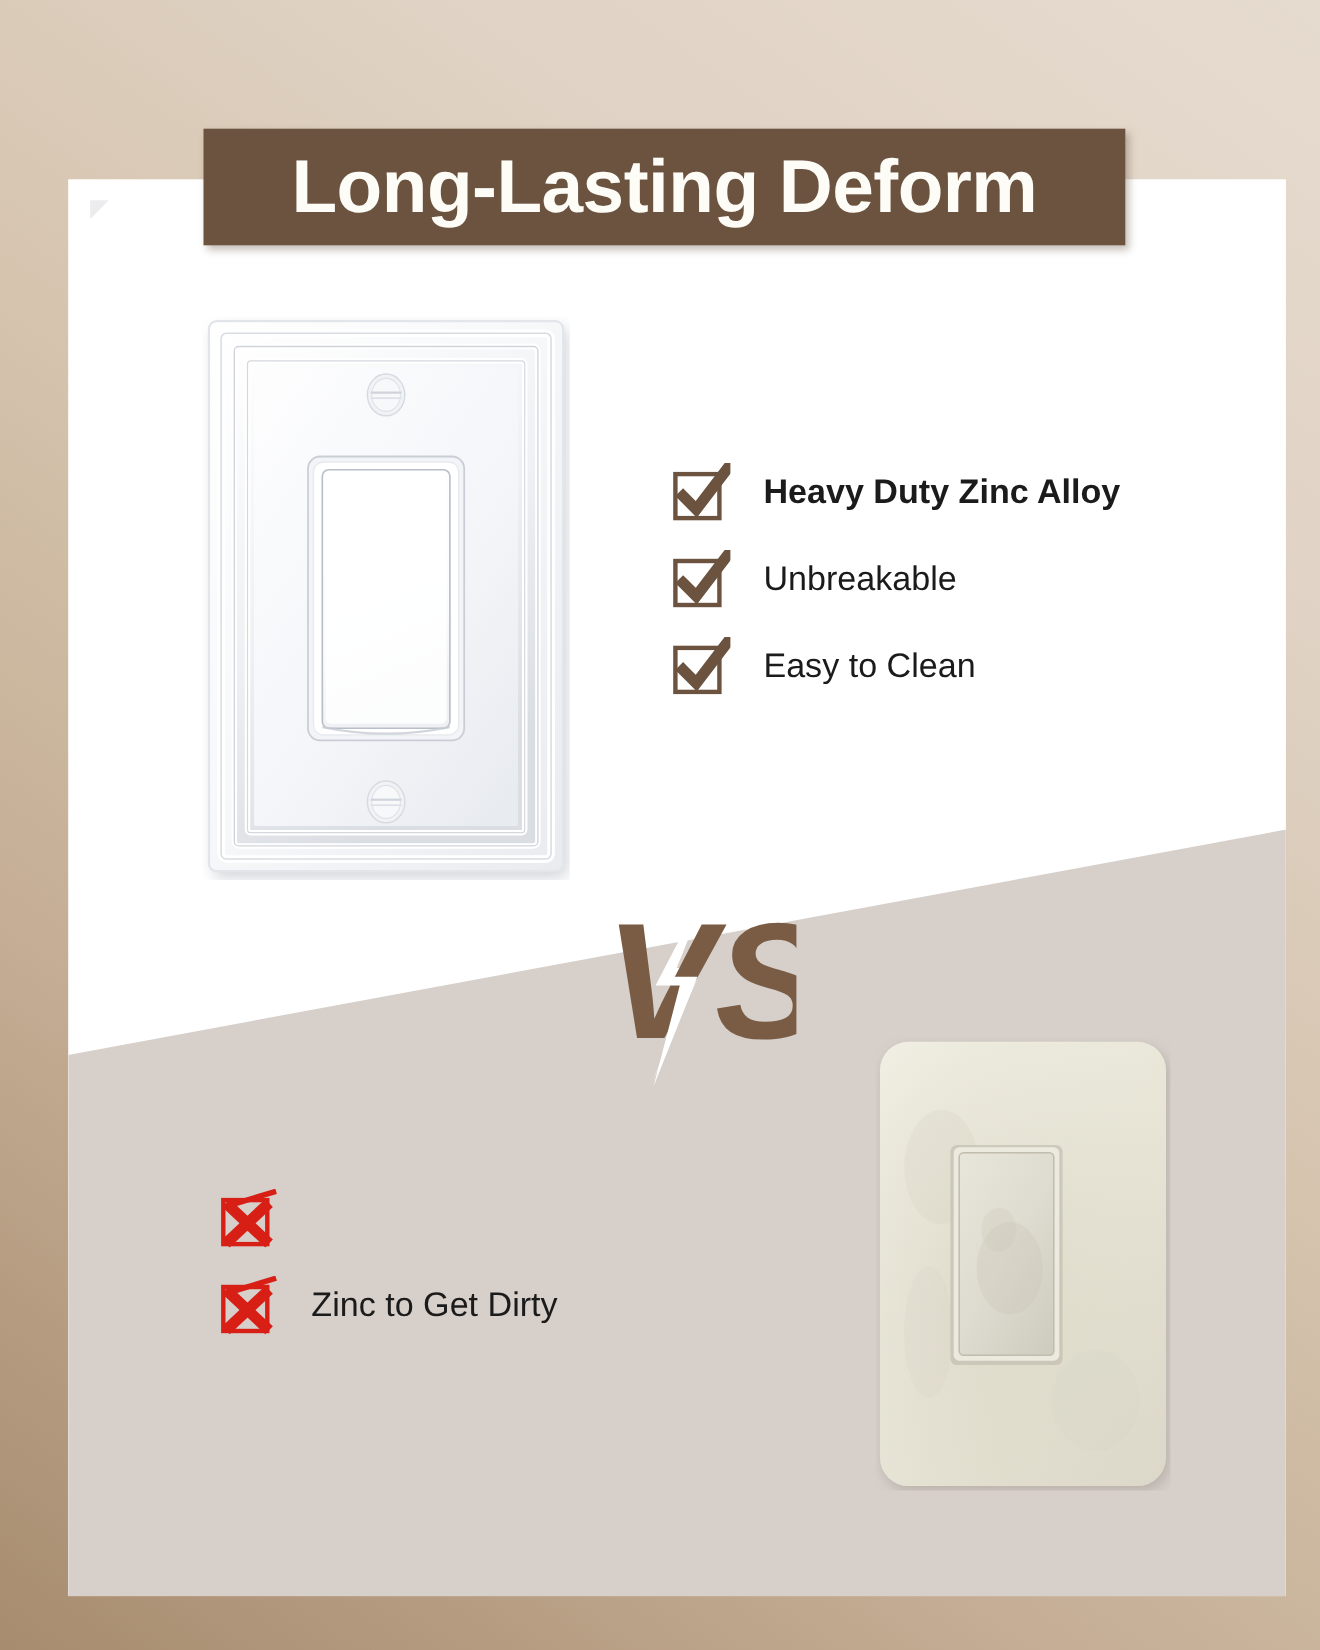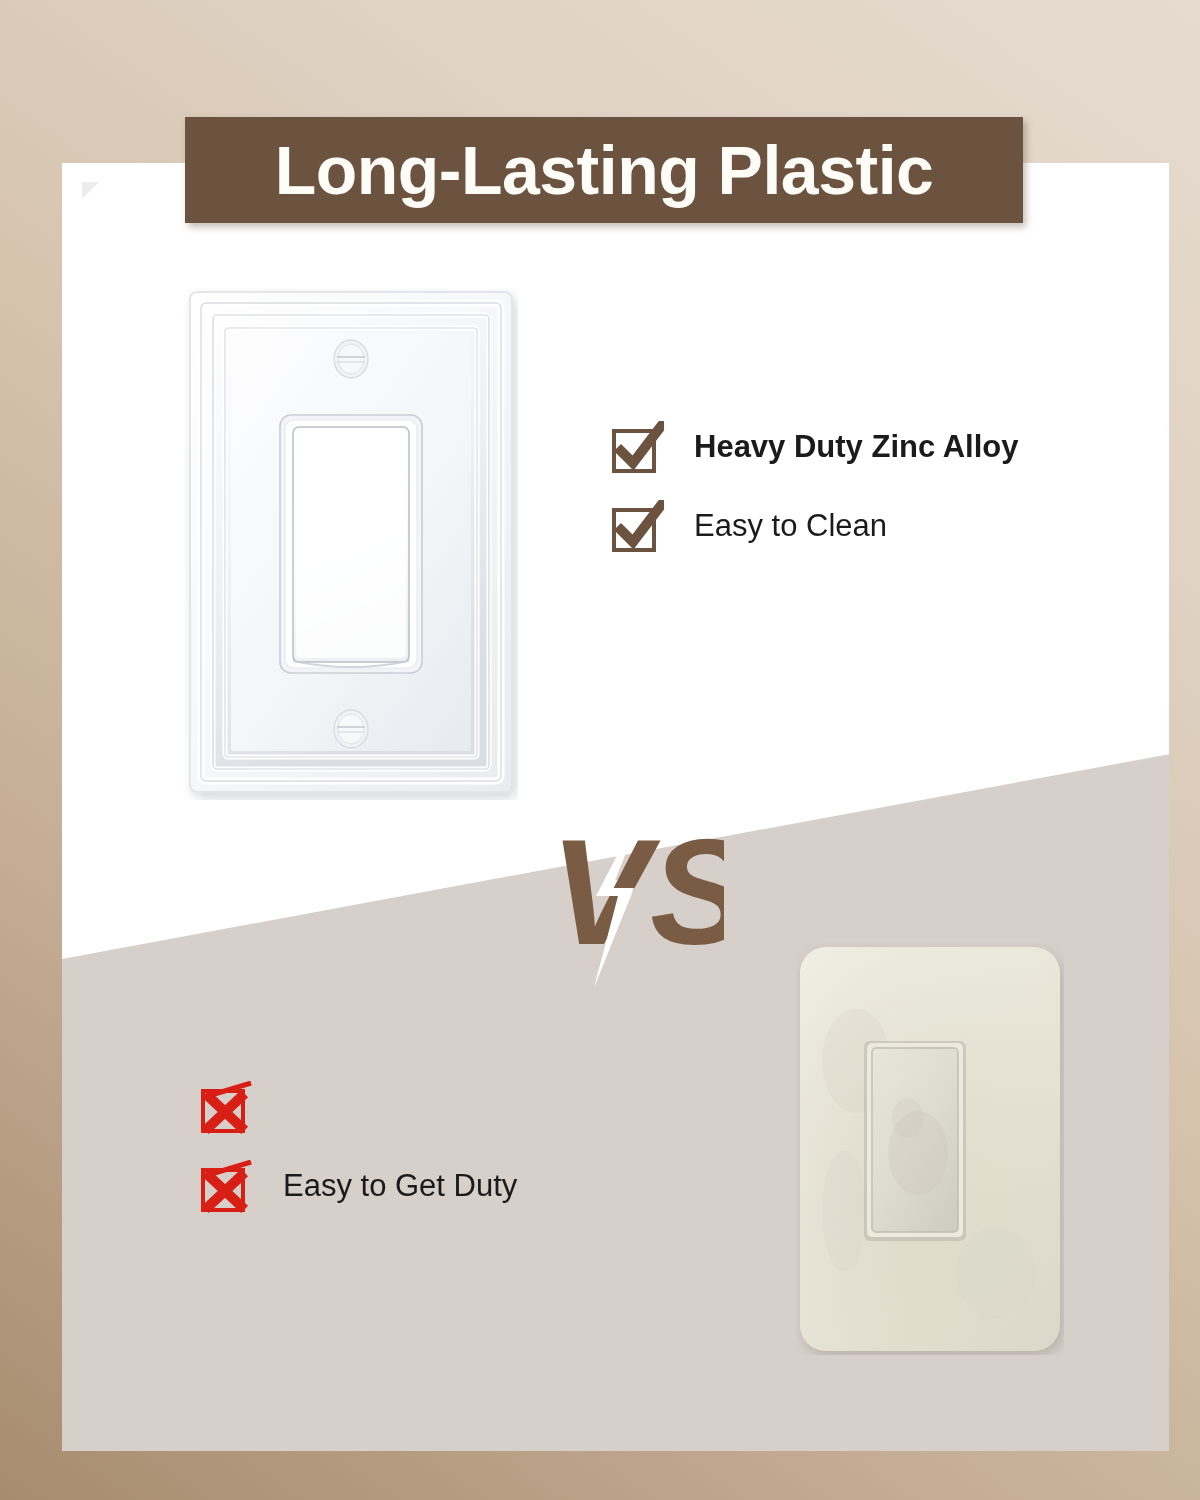--- a/index.html
+++ b/index.html
@@ -221,20 +221,29 @@
       <div class="feature-row">
         <span class="feature-icon">
           <svg viewBox="0 0 54 54" width="54" height="54">
             <rect x="4" y="10" width="40" height="40" fill="none" stroke="#6b5340" stroke-width="4"></rect>
             <path d="M11 30 L23 42 L52 4" fill="none" stroke="#6b5340" stroke-width="10" stroke-linecap="square" stroke-linejoin="miter"></path>
           </svg>
         </span>
         <span class="feature-label strong">Heavy Duty Zinc Alloy</span>
       </div>
 
+      <div class="feature-row">
+        <span class="feature-icon">
+          <svg viewBox="0 0 54 54" width="54" height="54">
+            <rect x="4" y="10" width="40" height="40" fill="none" stroke="#6b5340" stroke-width="4"></rect>
+            <path d="M11 30 L23 42 L52 4" fill="none" stroke="#6b5340" stroke-width="10" stroke-linecap="square" stroke-linejoin="miter"></path>
+          </svg>
+        </span>
+        <span class="feature-label">Unbreakable</span>
+      </div>
 
       <div class="feature-row">
         <span class="feature-icon">
           <svg viewBox="0 0 54 54" width="54" height="54">
             <rect x="4" y="10" width="40" height="40" fill="none" stroke="#6b5340" stroke-width="4"></rect>
             <path d="M11 30 L23 42 L52 4" fill="none" stroke="#6b5340" stroke-width="10" stroke-linecap="square" stroke-linejoin="miter"></path>
           </svg>
         </span>
         <span class="feature-label">Easy to Clean</span>
       </div>
@@ -303,23 +312,23 @@
 
       <div class="feature-row">
         <span class="feature-icon">
           <svg viewBox="0 0 54 54" width="54" height="54">
             <rect x="4" y="10" width="40" height="40" fill="none" stroke="#d81f16" stroke-width="4"></rect>
             <path d="M9 15 L52 2" fill="none" stroke="#d81f16" stroke-width="5"></path>
             <path d="M10 16 L42 46" fill="none" stroke="#d81f16" stroke-width="10" stroke-linecap="square"></path>
             <path d="M42 16 L10 46" fill="none" stroke="#d81f16" stroke-width="10" stroke-linecap="square"></path>
           </svg>
         </span>
-        <span class="feature-label">Easy to Get Duty</span>
+        <span class="feature-label">Zinc to Get Dirty</span>
       </div>
     </div>
 
   </div>
 
   <div id="title-banner">
-    <span class="title-text">Long-Lasting Plastic</span>
+    <span class="title-text">Long-Lasting Deform</span>
   </div>
 
 </div>
 
 </body></html>

